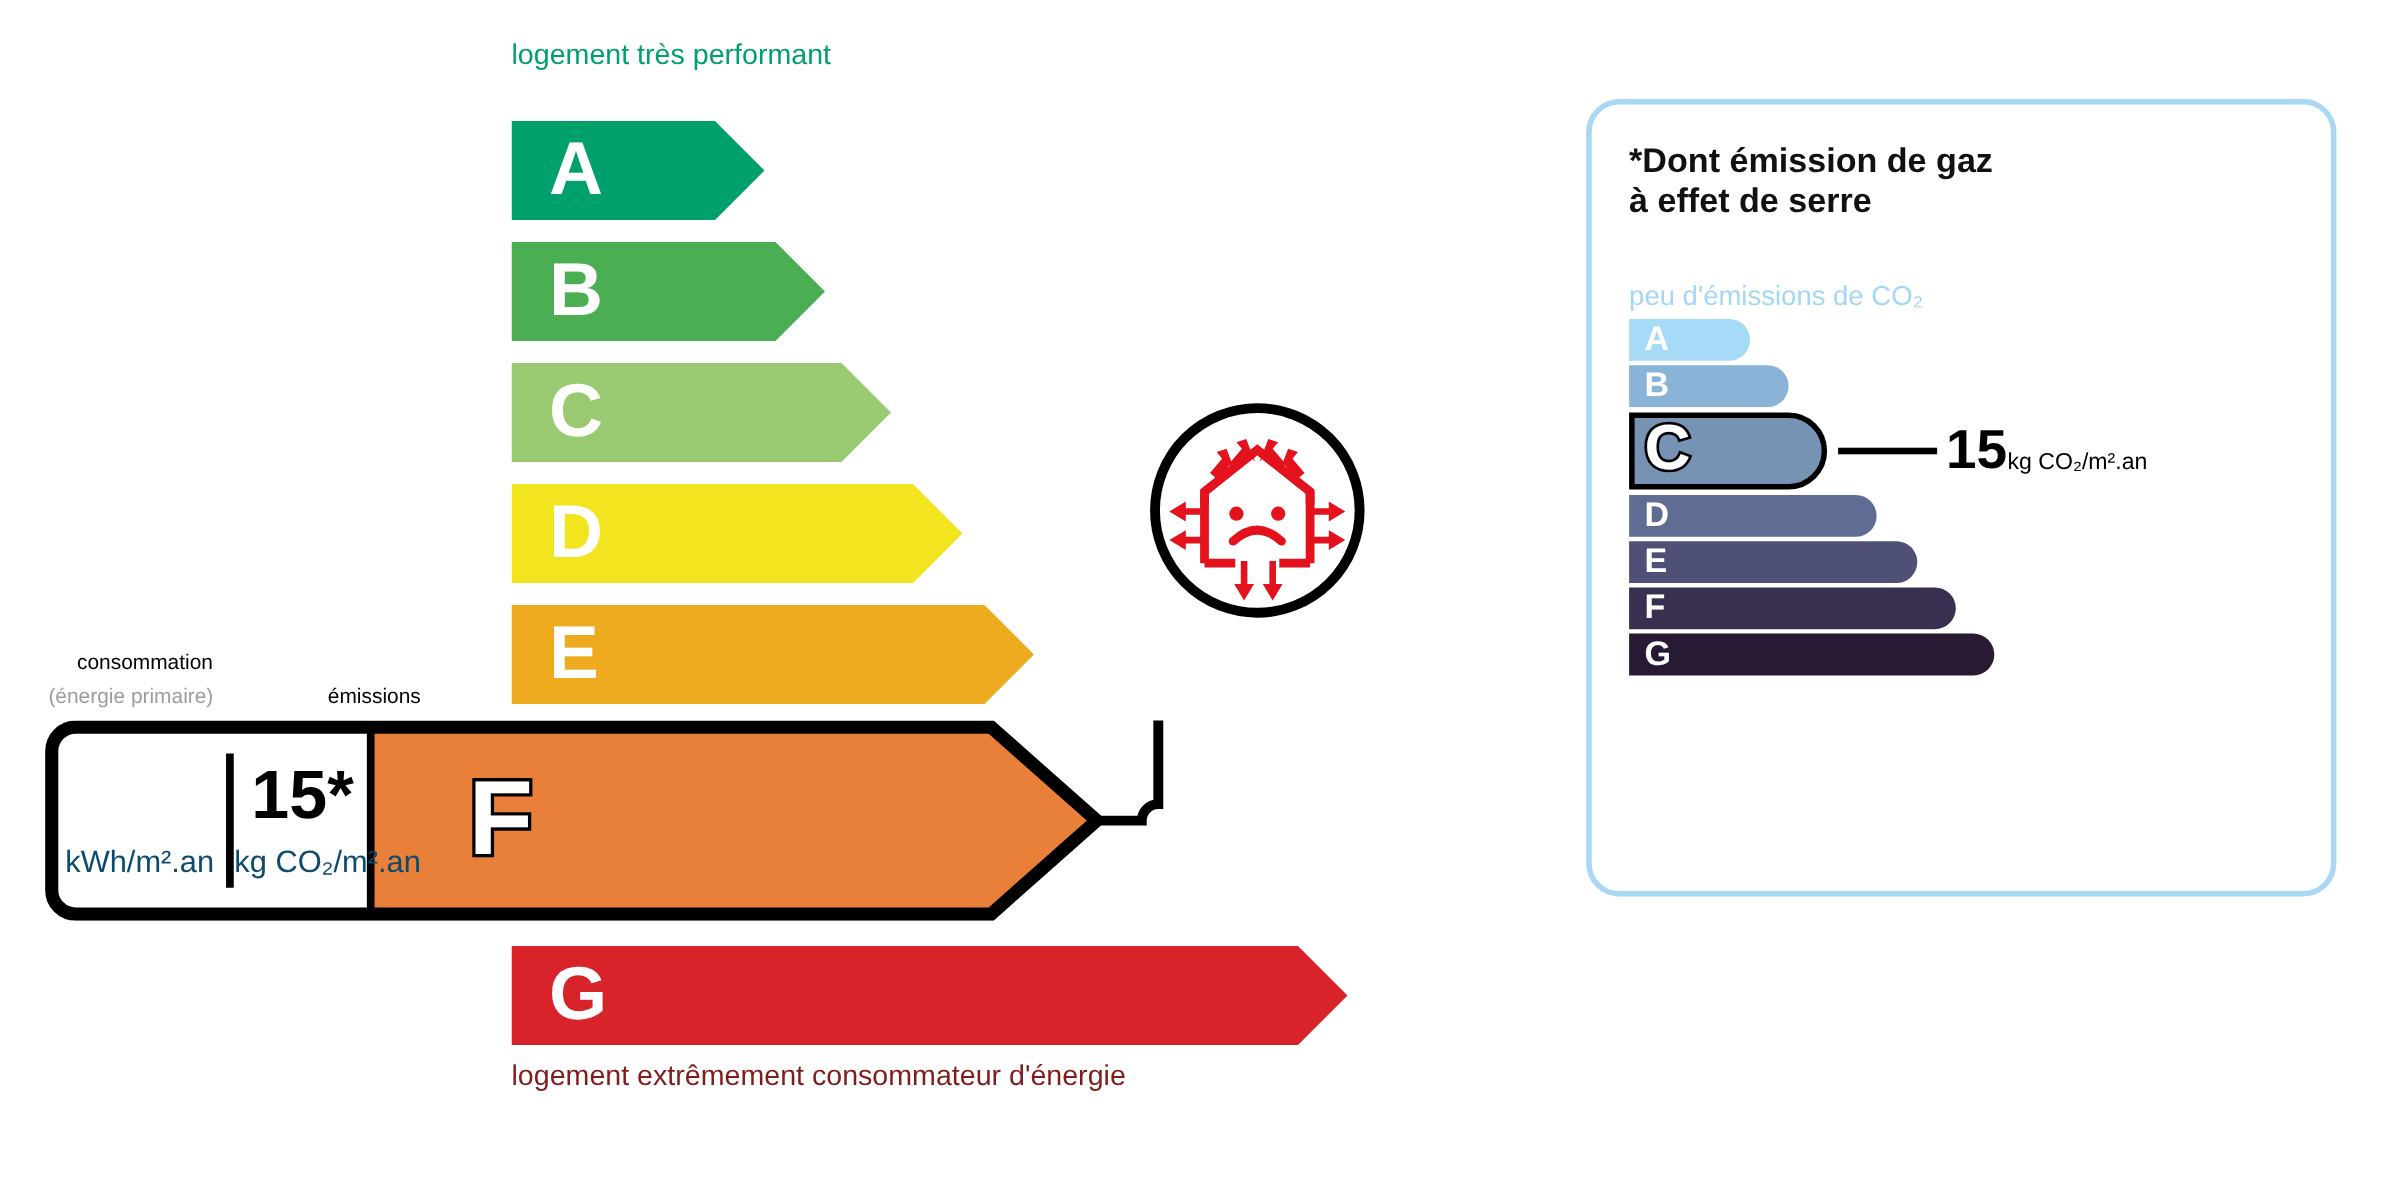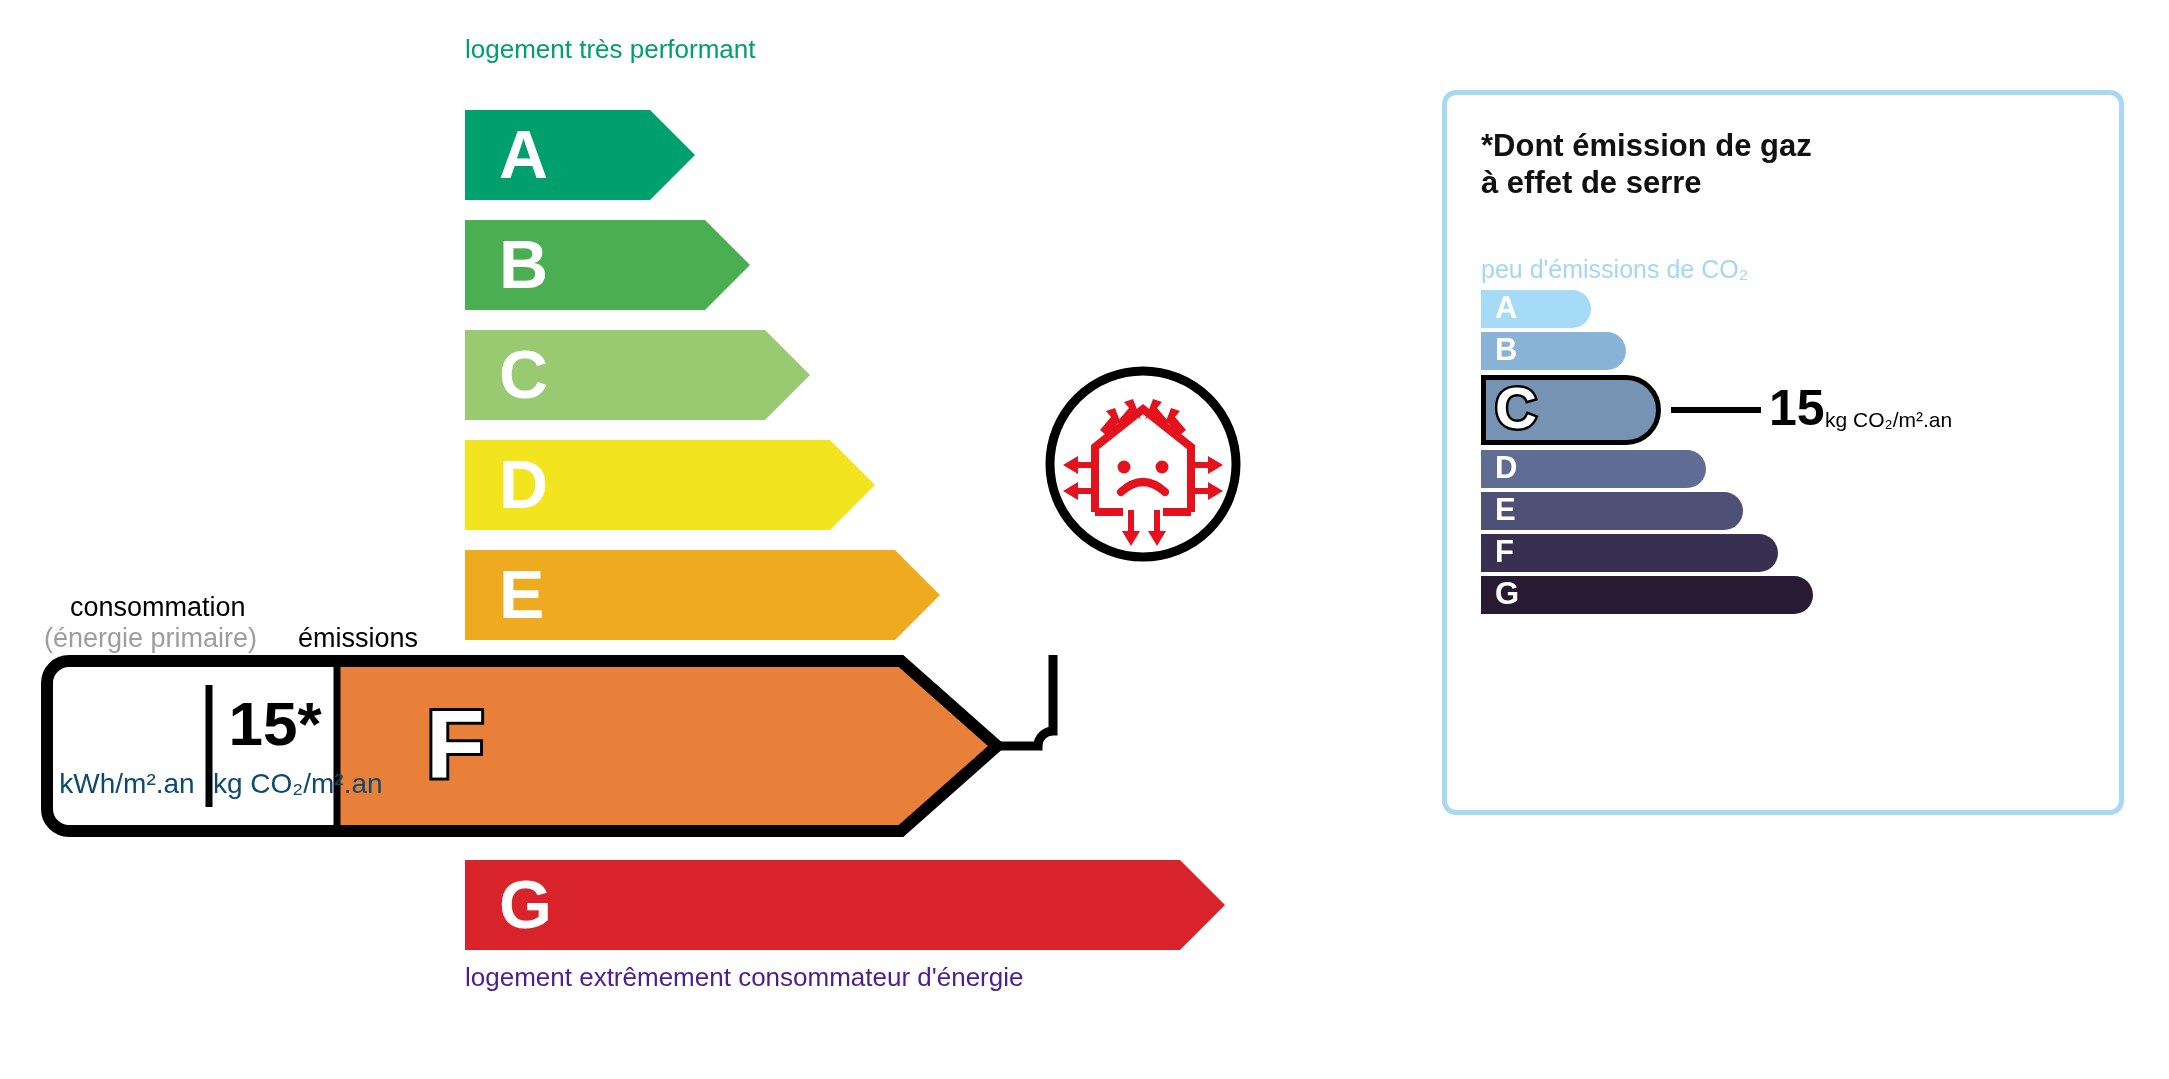--- a/index.html
+++ b/index.html
@@ -18,21 +18,21 @@
   .band .ltr{
     position:absolute;left:34px;top:50%;transform:translateY(-52%);
     color:#ffffff;font-size:68px;font-weight:bold;line-height:1;
     letter-spacing:0;
   }
 
   .capTop{
     position:absolute;color:#00a06d;font-size:26px;white-space:nowrap;
   }
   .capBot{
-    position:absolute;color:#4c1d95;font-size:26px;white-space:nowrap;
+    position:absolute;color:#7f1d1d;font-size:26px;white-space:nowrap;
   }
 
   
   .frow{position:absolute;left:41px;top:655px;width:1018px;height:182px;}
   .frow svg{position:absolute;left:0;top:0;}
   .fvals{position:absolute;left:0;top:0;width:420px;height:182px;}
   .valcell{position:absolute;top:0;height:182px;text-align:center;}
   .valnum{
     position:absolute;left:0;right:0;top:38px;color:#000;
     font-size:62px;font-weight:bold;line-height:1;white-space:nowrap;
@@ -40,34 +40,34 @@
   .valunit{
     position:absolute;left:0;right:0;top:115px;color:#0c4a6e;
     font-size:28px;line-height:1;white-space:nowrap;
   }
   .fletter{
     position:absolute;left:385px;top:50%;transform:translateY(-52%);
     font-size:96px;font-weight:bold;line-height:1;color:#fff;
     -webkit-text-stroke:6px #000;paint-order:stroke fill;
   }
 
-  .hdr{position:absolute;white-space:nowrap;font-size:27px;color:#000;}
+  .hdr{position:absolute;white-space:nowrap;font-size:19px;color:#000;}
   .hdr.sub{color:#9d9d9d;}
   .finale{
     position:absolute;left:45px;top:838px;color:#9d9d9d;font-size:26px;
     line-height:1.18;white-space:pre-line;
   }
 
   
   .badge{position:absolute;left:1043px;top:364px;width:200px;height:200px;}
 
   
   .co2{
     position:absolute;left:1442px;top:90px;width:682px;height:725px;
-    border:5px solid #a8d8f3;border-radius:14px;background:#fff;
+    border:5px solid #a8d8f3;border-radius:30px;background:#fff;
     box-sizing:border-box;
   }
   .co2title{
     position:absolute;left:34px;top:32px;color:#111;font-size:31px;
     font-weight:bold;line-height:1.2;white-space:pre-line;
   }
   .co2top{
     position:absolute;left:34px;top:160px;font-size:25px;color:#a4d7f5;
     white-space:nowrap;
   }

